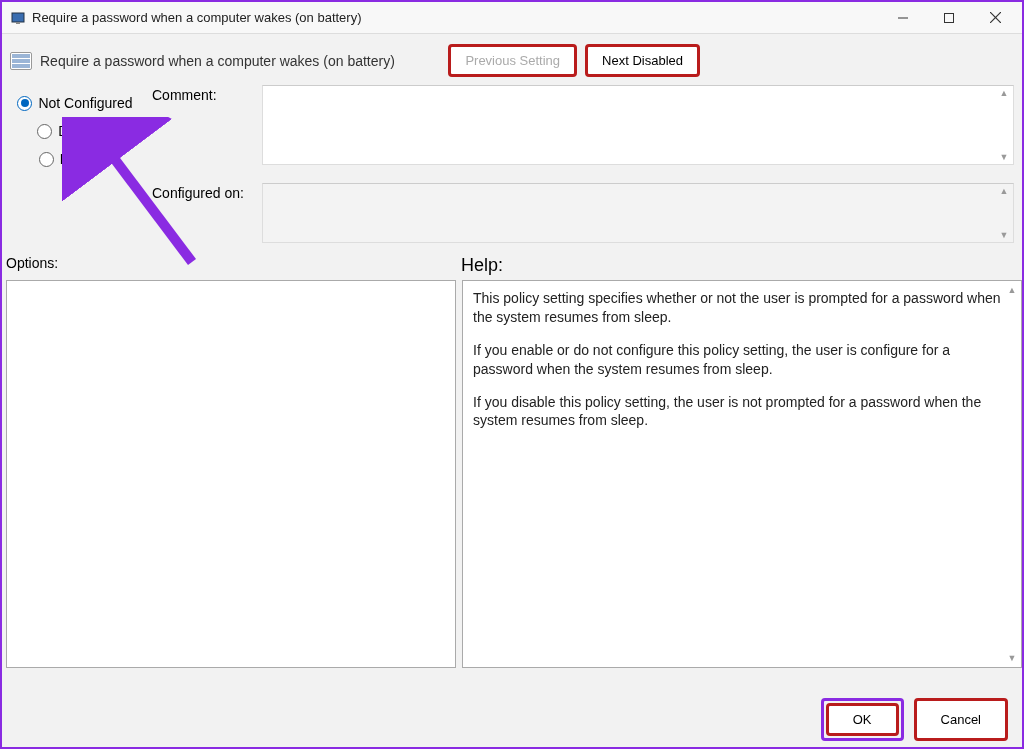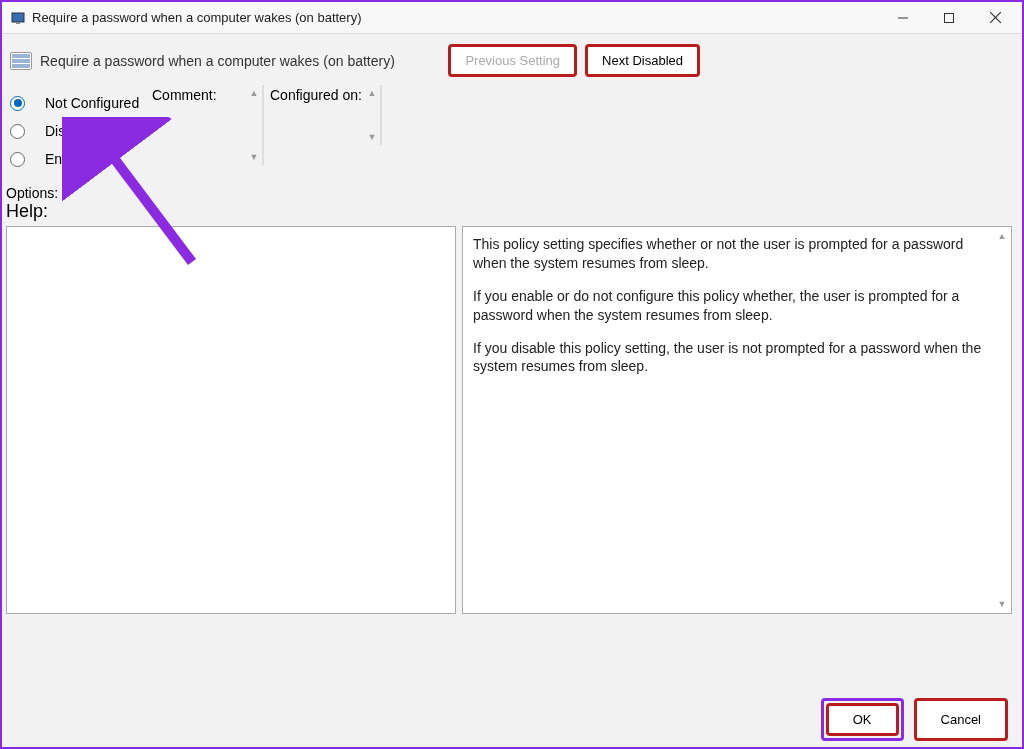--- a/index.html
+++ b/index.html
@@ -51,56 +51,56 @@
       background: #fff; border: 3px solid #b91c1c; border-radius: 4px;
       padding: 6px 14px; font-size: 13px; cursor: pointer;
       font-family: inherit;
     }
     .btn.disabled { color: #aaa; cursor: default; }
     .top-config {
       display: flex; padding: 0 8px 4px 8px; gap: 12px;
     }
     .radio-col { width: 130px; padding-top: 4px; }
     .radio-item {
-      display: flex; align-items: center; gap: 20px;
-      padding: 6px 0; font-size: 14px; cursor: pointer;
+      display: flex; align-items: center; gap: 6px;
+      padding: 6px 0; font-size: 14px; cursor: pointer; justify-content: center;
     }
     .radio-circle {
       width: 15px; height: 15px; border-radius: 50%;
       border: 1.5px solid #666; background: #fff;
       display: flex; align-items: center; justify-content: center;
     }
     .radio-circle.selected { border-color: #0067c0; }
     .radio-circle.selected::after {
       content: ""; width: 8px; height: 8px; border-radius: 50%;
       background: #0067c0;
     }
-    .fields-col { flex: 1; display: flex; gap: 6px; }
+    .fields-col { flex: 1; display: flex; flex-direction: column; gap: 18px; }
     .field-row { display: flex; gap: 10px; align-items: flex-start; }
     .field-label { width: 100px; padding-top: 2px; font-size: 14px; }
     .field-box {
       flex: 1; background: #fff; border-top: 1px solid #ccc;
       border-left: 1px solid #ddd; border-right: 1px solid #ddd;
       border-bottom: 1px solid #ddd;
       min-height: 80px; position: relative;
     }
     .field-box.readonly { background: #f3f3f3; min-height: 60px; }
     .scroll-arrows {
       position: absolute; right: 2px; top: 2px; bottom: 2px;
       display: flex; flex-direction: column; justify-content: space-between;
       width: 14px;
     }
     .scroll-arrows span { font-size: 9px; color: #999; text-align:center; }
     .mid-labels {
-      display: flex; padding: 8px 8px 4px 4px; flex-direction: column;
+      display: flex; padding: 8px 8px 4px 4px;
     }
     .mid-labels .opt { width: 455px; font-size: 14px; }
     .mid-labels .hlp { font-size: 18px; }
     .panes {
-      display: flex; padding: 0 10px 0 4px; gap: 6px; height: 388px;
+      display: flex; padding: 0 0 0 4px; gap: 6px; height: 388px;
     }
     .options-pane {
       width: 450px; border: 1px solid #aaa; background: #fff;
     }
     .help-pane {
       flex: 1; border: 1px solid #aaa; background: #fff;
       position: relative; padding: 8px 20px 8px 10px;
       font-size: 14px; line-height: 1.35; color: #222;
     }
     .help-pane .scroll-arrows { top:3px; bottom:3px; }
@@ -206,21 +206,21 @@
 
 <div class="mid-labels">
   <div class="opt">Options:</div>
   <div class="hlp">Help:</div>
 </div>
 
 <div class="panes">
   <div class="options-pane"></div>
   <div class="help-pane">
     <div class="help-para">This policy setting specifies whether or not the user is prompted for a password when the system resumes from sleep.</div>
-    <div class="help-para">If you enable or do not configure this policy whether, the user is prompted for a password when the system resumes from sleep.</div>
+    <div class="help-para">If you enable or do not configure this policy setting, the user is configure for a password when the system resumes from sleep.</div>
     <div class="help-para">If you disable this policy setting, the user is not prompted for a password when the system resumes from sleep.</div>
     <div class="scroll-arrows">
         <span>▲</span>
         <span>▼</span>
       </div>
   </div>
 </div>
 
 <div class="footer">
   <span class="highlight-box">

